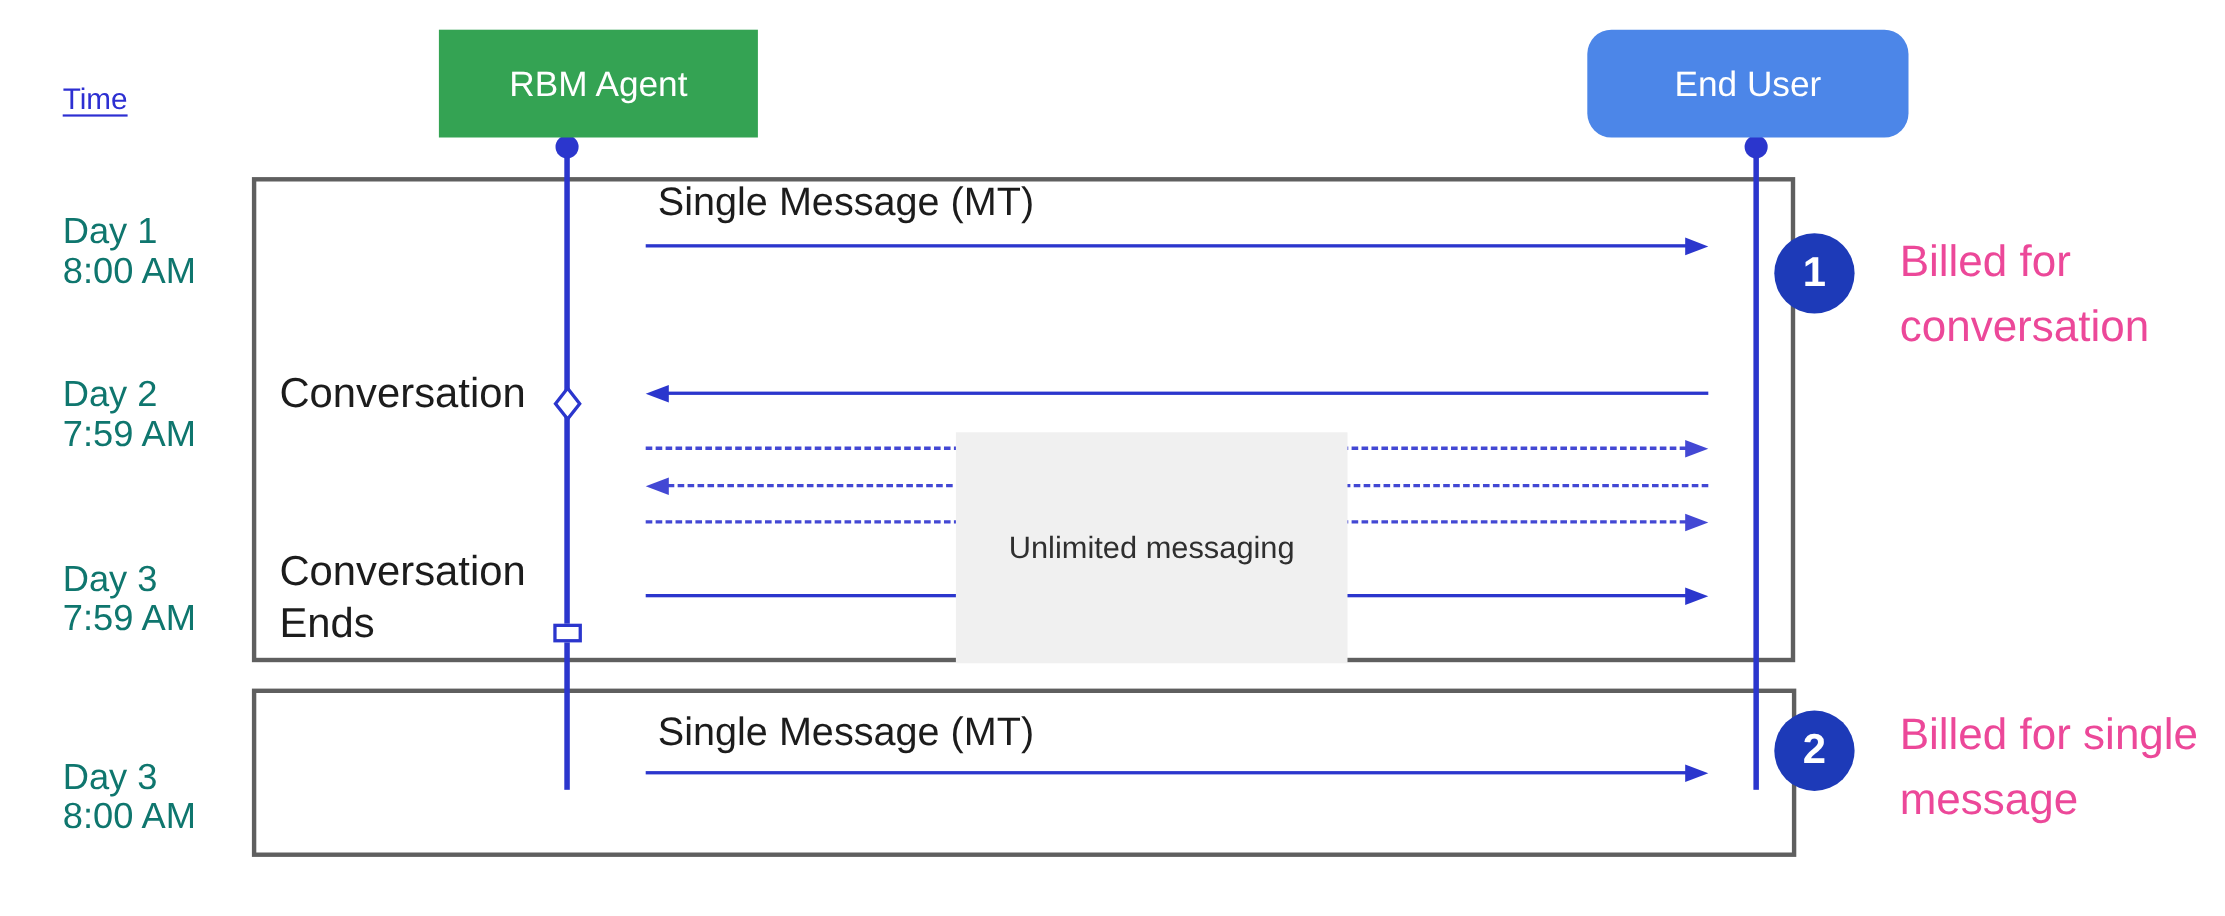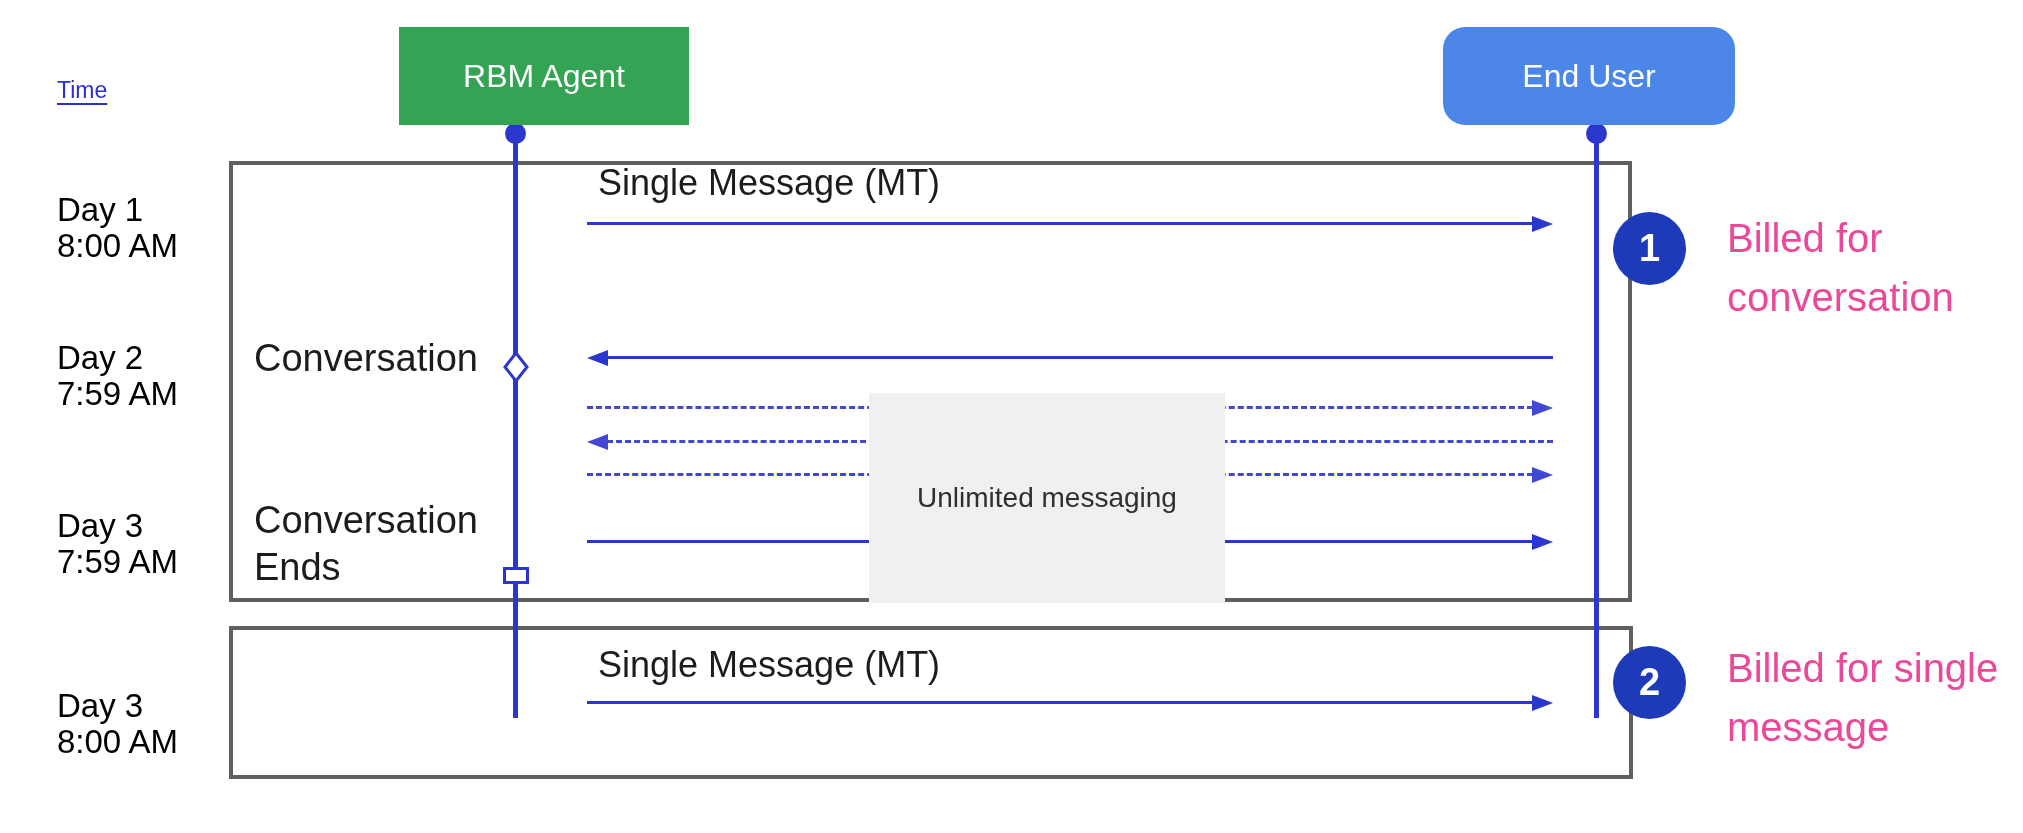--- a/index.html
+++ b/index.html
@@ -1,40 +1,40 @@
 <!DOCTYPE html>
 <html><head>
 <meta charset="utf-8">
 <style>
   html,body{margin:0;padding:0;background:#ffffff;}
   .canvas{
     position:relative;width:2023px;height:833px;background:#ffffff;
     font-family:"Liberation Sans","DejaVu Sans",sans-serif;overflow:hidden;
   }
   .time{
-    position:absolute;left:57px;top:73px;font-size:23px;line-height:34px;
+    position:absolute;left:57px;top:73px;font-size:27px;line-height:34px;
     color:#2d2fd2;text-decoration:underline;text-underline-offset:5px;
   }
   .actor{
     position:absolute;top:27px;height:98px;display:flex;align-items:center;justify-content:center;
     color:#ffffff;font-size:32px;z-index:4;
   }
   .actor.rbm{left:399px;width:290px;background:#34a353;}
   .actor.user{left:1443px;width:292px;background:#4c86e8;border-radius:22px;}
   .lifeline{position:absolute;width:5px;top:125px;height:593px;background:#2b36cd;color:#2b36cd;z-index:3;}
   .lifeline.rbm-line{left:513px;}
   .lifeline.user-line{left:1594px;}
   .lifeline::before{
     content:"";position:absolute;top:-2px;left:-8px;width:21px;height:21px;
     border-radius:50%;background:currentColor;
   }
   .frame{position:absolute;border:4px solid #5f5f5f;background:transparent;z-index:1;}
   .frame.f1{left:229px;top:161px;width:1395px;height:433px;}
   .frame.f2{left:229px;top:626px;width:1396px;height:145px;}
-  .tstamp{position:absolute;left:57px;color:#000000;font-size:33px;line-height:36px;z-index:2;}
+  .tstamp{position:absolute;left:57px;color:#0f766e;font-size:33px;line-height:36px;z-index:2;}
   .tstamp.t1{top:192px;}
   .tstamp.t2{top:340px;}
   .tstamp.t3{top:508px;}
   .tstamp.t4{top:688px;}
   .msg-label{position:absolute;left:598px;color:#1c1c1c;font-size:36px;line-height:44px;z-index:2;}
   .msg-label.l-mt{top:161px;}
   .msg-label.l-mo{top:296px;}
   .msg-label.l-mt2{top:643px;}
   .side-label{position:absolute;left:254px;color:#1c1c1c;font-size:38px;line-height:47px;z-index:2;}
   .side-label.sl-start{top:335px;}

